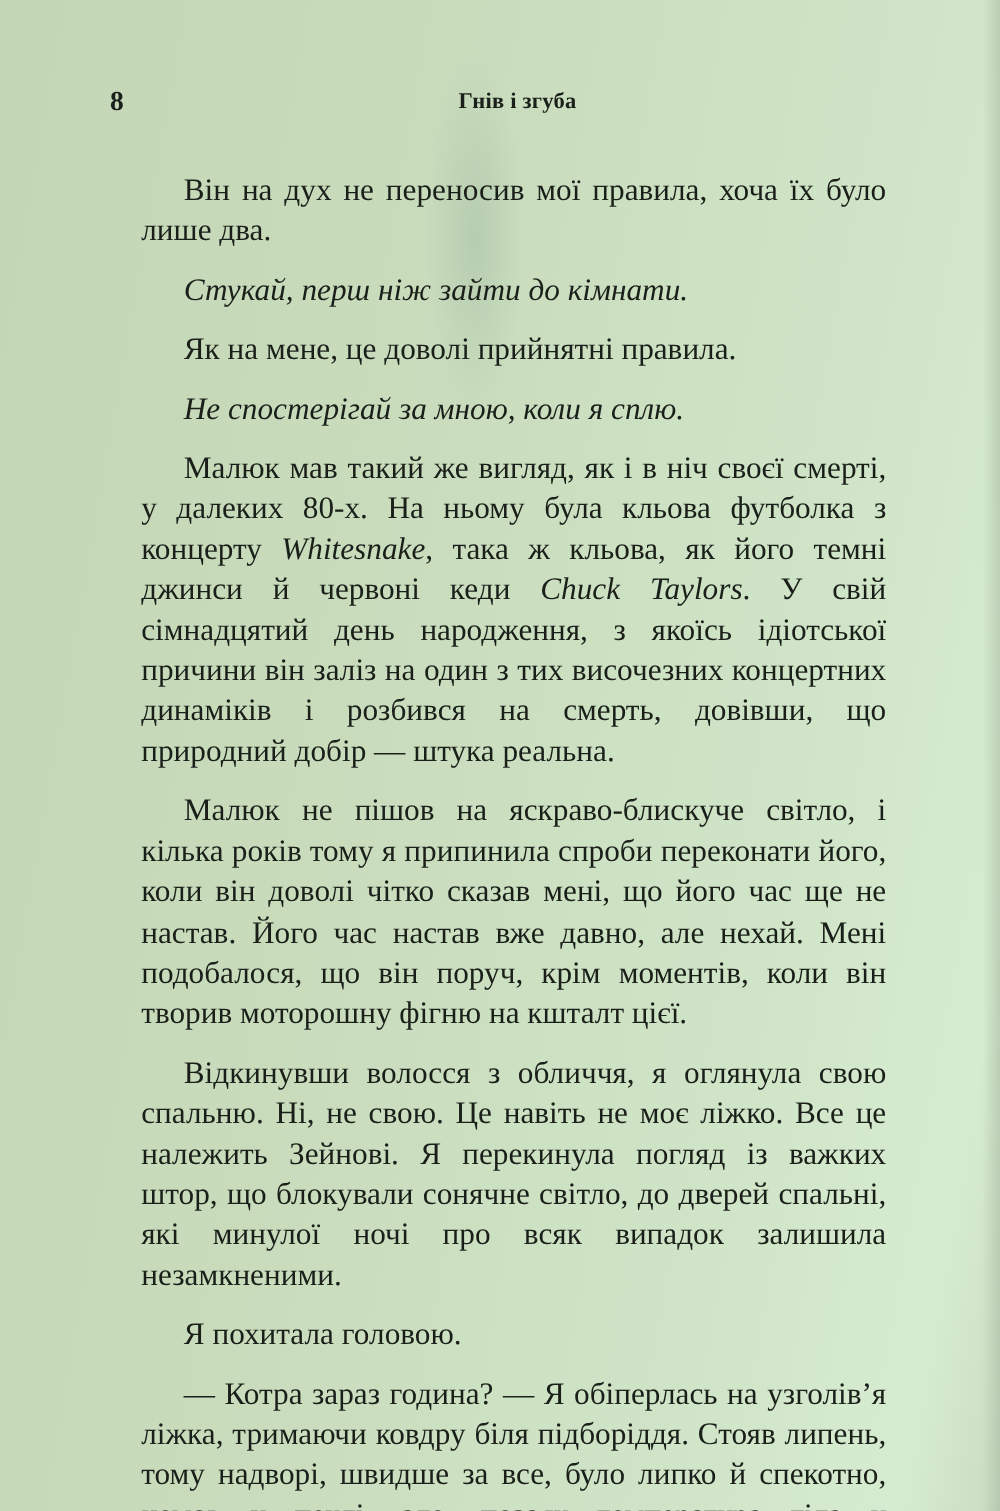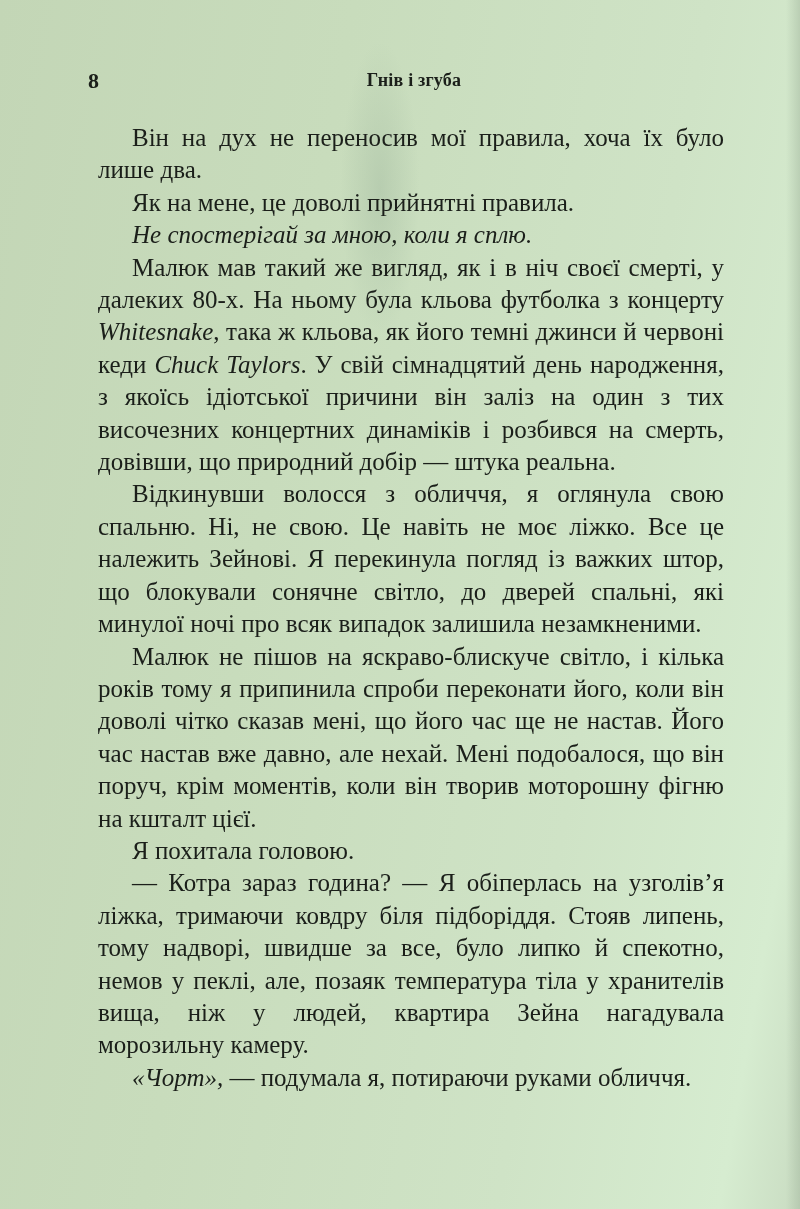--- a/index.html
+++ b/index.html
@@ -60,43 +60,44 @@
     .body-text {
       position: absolute;
       top: 122px;
       left: 98px;
       width: 626px;
       font-size: 25px;
       line-height: 32.4px;
       text-align: justify;
     }
     .para {
-      margin: 0;
+      margin: 15px;
       text-indent: 34px;
     }
     .it {
       font-style: italic;
     }
   </style>
 </head>
 <body>
 
 <div class="page">
   <div class="shadow-blob"></div>
   <div class="right-edge"></div>
 
   <div class="header">
     <span class="page-number">8</span>
     <div class="running-title">Гнів і згуба</div>
   </div>
 
   <div class="body-text">
     <p class="para"><span>Він на дух не переносив мої правила, хоча їх було лише два.</span></p>
+    <p class="para"><span class="it">Стукай, перш ніж зайти до кімнати.</span></p>
     <p class="para"><span>Як на мене, це доволі прийнятні правила.</span></p>
     <p class="para"><span class="it">Не спостерігай за мною, коли я сплю.</span></p>
     <p class="para"><span>Малюк мав такий же вигляд, як і в ніч своєї смерті, у далеких 80-х. На ньому була кльова футболка з концерту </span><span class="it">Whitesnake</span><span>, така ж кльова, як його темні джинси й червоні кеди </span><span class="it">Chuck Taylors</span><span>. У свій сімнадцятий день народження, з якоїсь ідіотської причини він заліз на один з тих височезних концертних динаміків і розбився на смерть, довівши, що природний добір — штука реальна.</span></p>
+    <p class="para"><span>Малюк не пішов на яскраво-блискуче світло, і кілька років тому я припинила спроби переконати його, коли він доволі чітко сказав мені, що його час ще не настав. Його час настав вже давно, але нехай. Мені подобалося, що він поруч, крім моментів, коли він творив моторошну фігню на кшталт цієї.</span></p>
     <p class="para"><span>Відкинувши волосся з обличчя, я оглянула свою спальню. Ні, не свою. Це навіть не моє ліжко. Все це належить Зейнові. Я перекинула погляд із важких штор, що блокували сонячне світло, до дверей спальні, які минулої ночі про всяк випадок залишила незамкненими.</span></p>
-    <p class="para"><span>Малюк не пішов на яскраво-блискуче світло, і кілька років тому я припинила спроби переконати його, коли він доволі чітко сказав мені, що його час ще не настав. Його час настав вже давно, але нехай. Мені подобалося, що він поруч, крім моментів, коли він творив моторошну фігню на кшталт цієї.</span></p>
     <p class="para"><span>Я похитала головою.</span></p>
     <p class="para"><span>— Котра зараз година? — Я обіперлась на узголів’я ліжка, тримаючи ковдру біля підборіддя. Стояв липень, тому надворі, швидше за все, було липко й спекотно, немов у пеклі, але, позаяк температура тіла у хранителів вища, ніж у людей, квартира Зейна нагадувала морозильну камеру.</span></p>
     <p class="para"><span class="it">«Чорт»,</span><span> — подумала я, потираючи руками обличчя.</span></p>
   </div>
 </div>
 
 </body></html>

